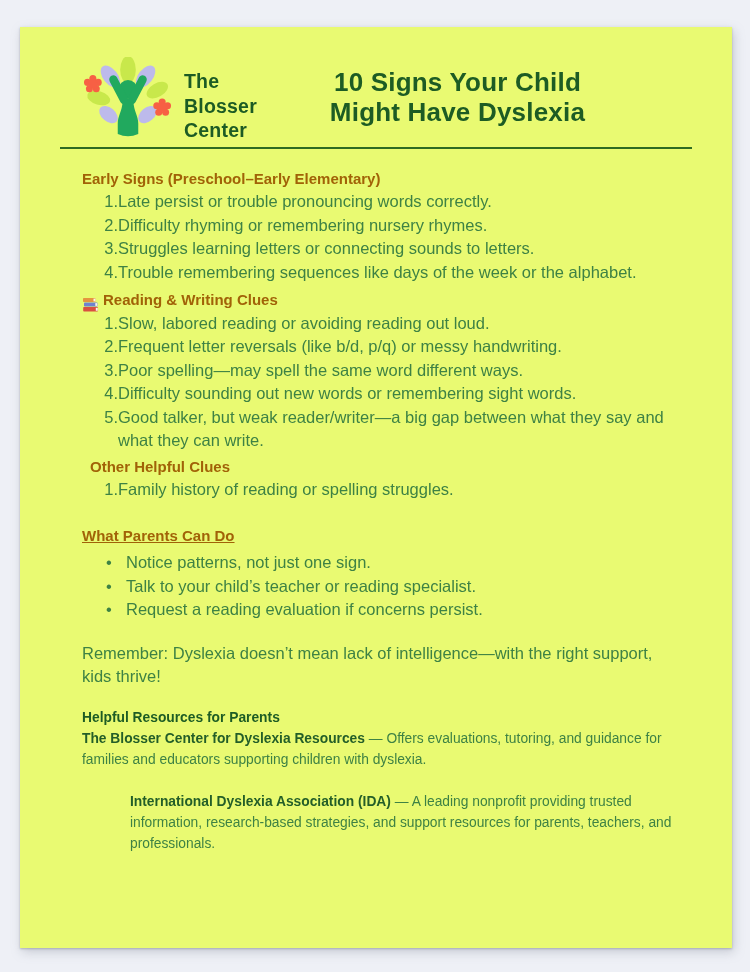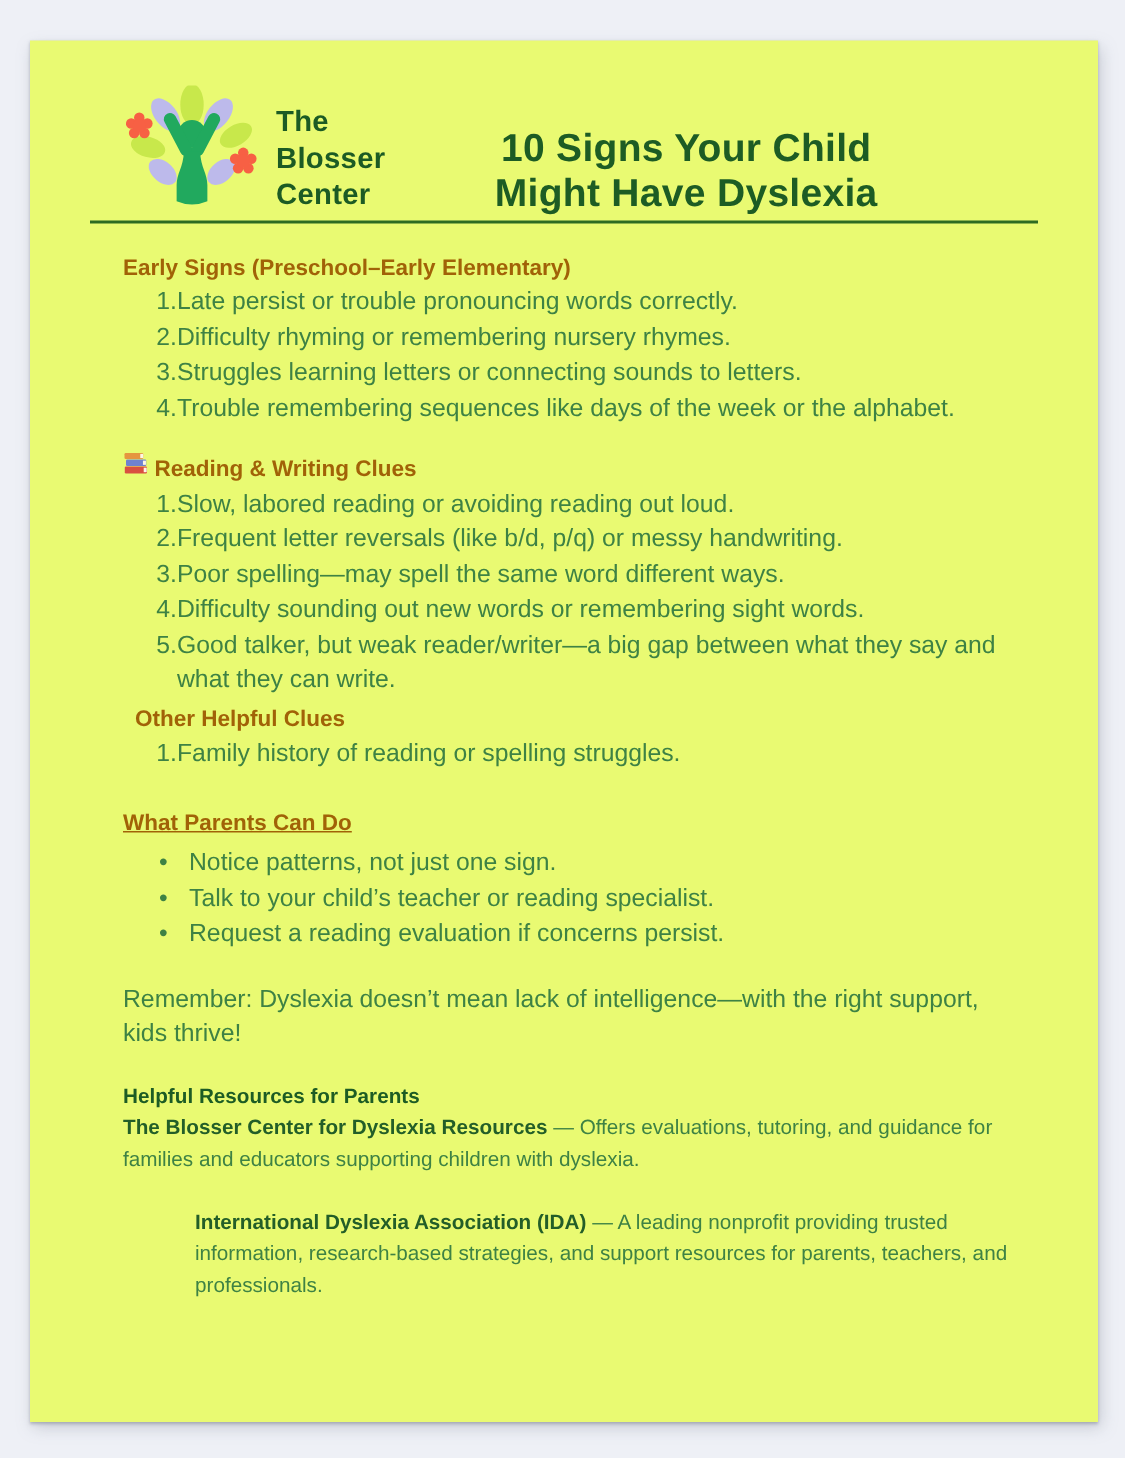--- a/index.html
+++ b/index.html
@@ -11,21 +11,21 @@
     overflow:hidden;
   }
   .card{
     position:absolute;left:20px;top:27px;
     width:712px;height:921px;
     background:#e9fa72;
     box-shadow:0 1px 2px rgba(130,135,150,.55), 2px 4px 10px rgba(130,135,150,.35);
   }
   
   .header{
-    display:flex;align-items:flex-end;
+    display:flex;align-items:flex-start;
     padding:30px 24px 0 64px;
   }
   .logo{display:flex;align-items:flex-start;}
   .logo-icon{width:88px;height:82px;flex:0 0 auto;}
   .wordmark{
     font-weight:bold;color:#1c5b24;
     font-size:19.5px;line-height:24.5px;
     white-space:pre-line;
     padding:12px 0 0 12px;
     letter-spacing:.2px;
@@ -45,21 +45,21 @@
   .content{
     padding:18px 55px 0 62px;
     color:#3e8244;
     font-size:16.5px;line-height:23.5px;
   }
   .sec-h{
     margin:0;color:#a16207;font-weight:bold;
     font-size:15px;line-height:23.5px;
   }
   .sec-h.indent{margin-left:8px;}
-  .sec-h.with-icon{display:flex;align-items:flex-start;margin-top:17px;}
+  .sec-h.with-icon{display:flex;align-items:flex-end;margin-top:4px;}
   .books{display:inline-block;width:18px;height:16px;margin-right:3px;flex:0 0 auto;}
   .olist{counter-reset:n;margin:0 0 2px 0;}
   .olist .li{display:flex;counter-increment:n;}
   .olist .li::before{
     content:counter(n) ".";
     flex:0 0 36px;text-align:right;
   }
   .ulist{margin:4px;}
   .ulist .li{display:flex;}
   .ulist .li::before{

